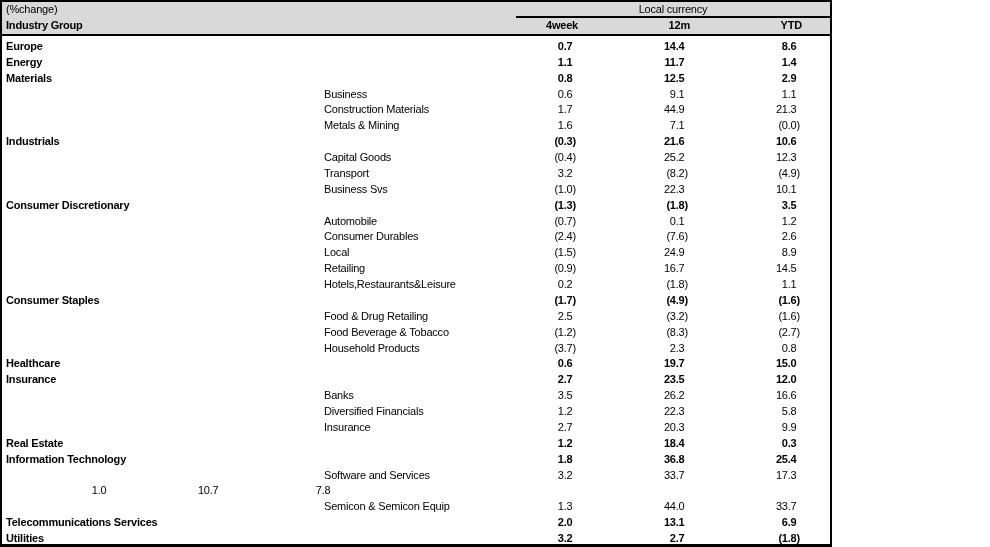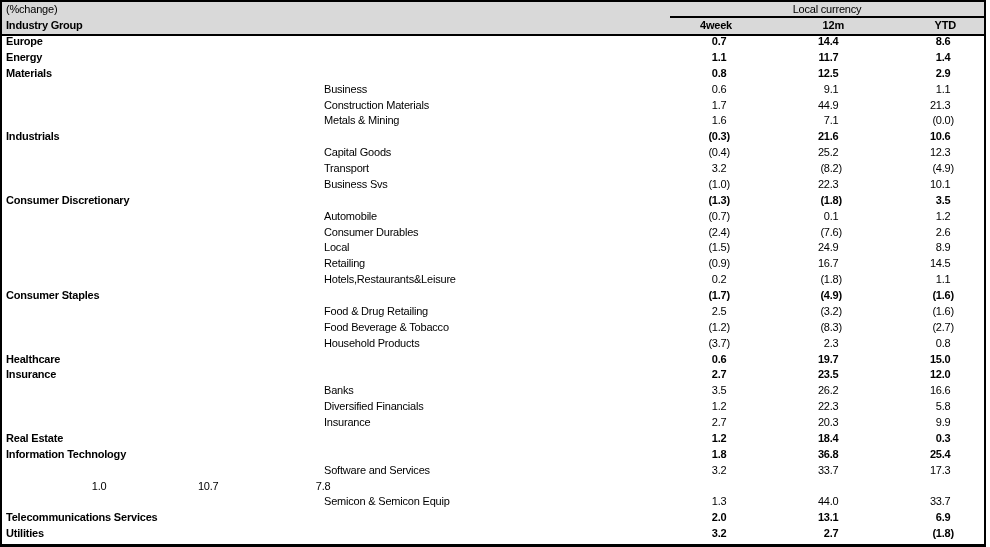--- a/index.html
+++ b/index.html
@@ -1,33 +1,33 @@
 <!DOCTYPE html>
 <html><head>
 <meta charset="utf-8">
 <style>
   html,body{margin:0;padding:0;background:#fff;}
   .table{
-    width:986px;height:547px;box-sizing:border-box;
+    width:832px;height:547px;box-sizing:border-box;
     border:2px solid #000;border-bottom-width:3px;
     font-family:"Liberation Sans",sans-serif;font-size:11px;color:#000;
     letter-spacing:-0.2px;
     display:flex;flex-direction:column;background:#fff;
   }
   .thead{border-bottom:2px solid #000;}
   .hrow{display:flex;height:16px;line-height:15px;}
   .hlabel{flex:1;padding-left:4px;}
   .bold{font-weight:bold;}
   .lc-cell{width:314px;box-sizing:border-box;text-align:center;font-weight:normal;
     border-bottom:2px solid #000;}
   .ncol{width:112px;box-sizing:border-box;text-align:right;}
   .hcol{font-weight:bold;padding-right:2px;}
   .spacer{width:26px;}
   .tbody{flex:1;display:flex;flex-direction:column;}
-  .row{flex:1;display:flex;align-items:flex-start;line-height:1;}
+  .row{flex:1;display:flex;align-items:flex-end;line-height:1;}
   .row.section{font-weight:bold;}
   .rlabel{flex:1;padding-left:4px;white-space:nowrap;}
   .row.sub .rlabel{padding-left:322px;}
   .val{padding-right:4px;white-space:nowrap;}
   .ph{visibility:hidden;}
 </style>
 </head>
 <body>
 
 <div class="table">

